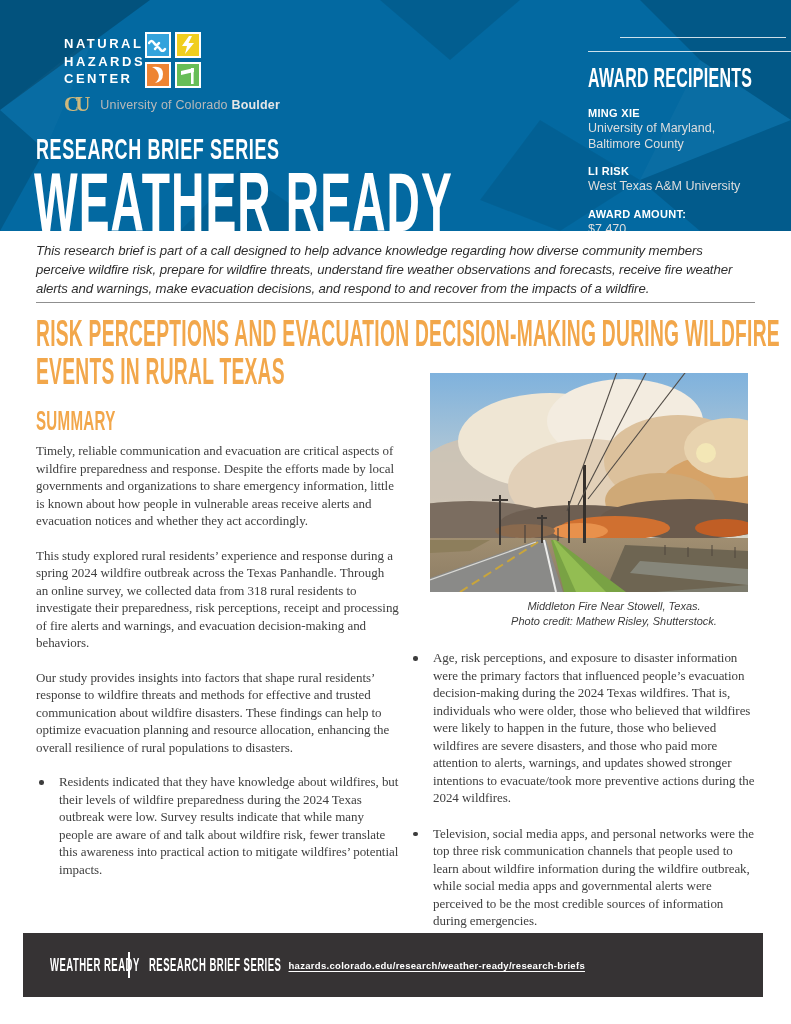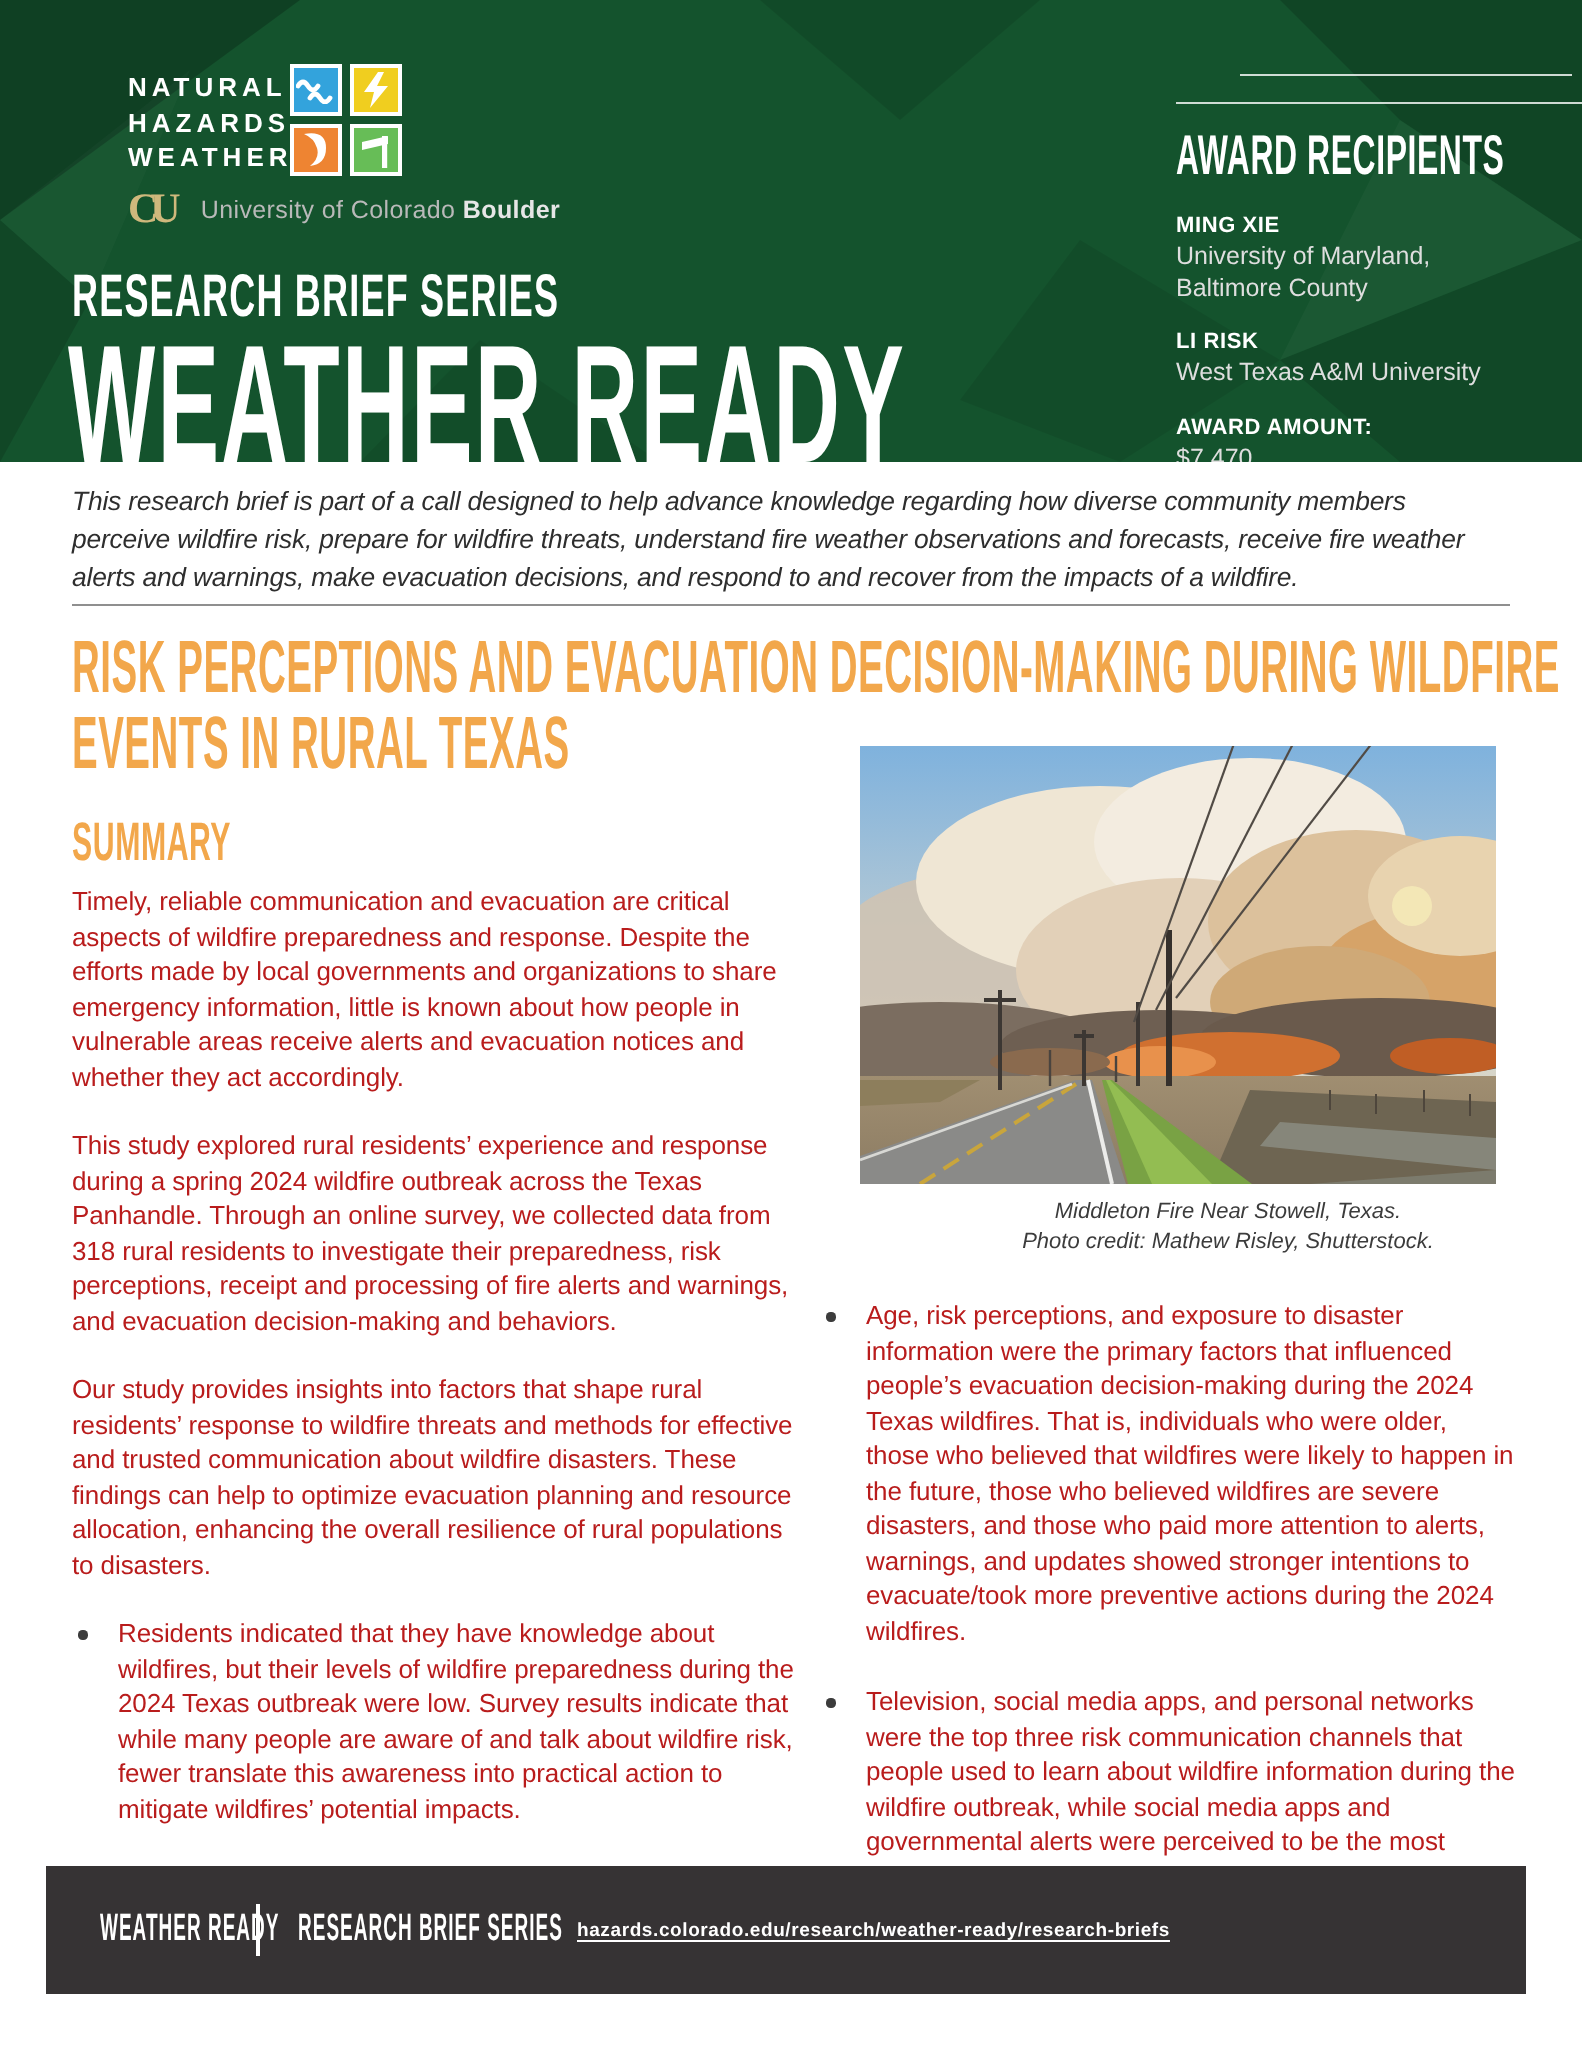--- a/index.html
+++ b/index.html
@@ -1,21 +1,21 @@
 <!DOCTYPE html>
 <html><head>
 <meta charset="utf-8">
 <style>
   * { margin:0; padding:0; box-sizing:border-box; }
   html,body { background:#ffffff; }
   body { font-family:"Liberation Sans","DejaVu Sans",sans-serif; }
   .page { position:relative; width:791px; height:1024px; background:#fff; overflow:hidden; }
 
   
-  .masthead { position:absolute; left:0; top:0; width:791px; height:231px; background:#14532d; overflow:hidden; }
+  .masthead { position:absolute; left:0; top:0; width:791px; height:231px; background:#0369a1; overflow:hidden; }
   .facets { position:absolute; left:0; top:0; }
   .deco-line { position:absolute; height:1px; background:rgba(255,255,255,0.8); }
   .deco-line.l1 { left:620px; top:37px; width:166px; }
   .deco-line.l2 { left:588px; top:51px; width:203px; }
 
   .logo-block { position:absolute; left:64px; top:32px; }
   .logo-text { position:absolute; left:0; top:3px; width:76px; color:#fff; font-weight:bold;
                font-size:13px; line-height:17.5px; letter-spacing:2.5px; white-space:nowrap; }
   .tiles { position:absolute; left:81px; top:0; width:58px; height:58px;
            display:grid; grid-template-columns:26px 26px; grid-template-rows:26px 26px; gap:4px; }
@@ -52,21 +52,21 @@
   .article-title .cond { font-size:37px; transform:scaleX(0.52); letter-spacing:0.5px; display:block; }
 
   
   .col-left { position:absolute; left:36px; top:406px; width:363px; }
   .col-right { position:absolute; left:410px; top:373px; width:348px; }
 
   .sec-heading { color:#f2a74b; height:30px; margin-bottom:6px; }
   .sec-heading .cond { font-size:27px; transform:scaleX(0.56); letter-spacing:0.5px; }
   .kf-heading { margin-top:16px; }
 
-  .body-text, .bullet-list li { font-size:13px; line-height:17.5px; color:#b91c1c; letter-spacing:-0.05px; }
+  .body-text, .bullet-list li { font-size:13px; line-height:17.5px; color:#404040; letter-spacing:-0.05px;font-family:Liberation Serif, serif; }
   .body-text { margin-bottom:17px; }
 
   .bullet-list { list-style:none; }
   .bullet-list li { position:relative; padding-left:23px; margin-bottom:18px; }
   .bullet-list li::before { content:""; position:absolute; left:3px; top:7px; width:4.5px; height:4.5px;
                             border-radius:50%; background:#3c3c3c; }
 
   
   .figure { margin-left:20px; width:368px; }
   .photo { display:block; width:318px; height:219px; }
@@ -102,21 +102,21 @@
       <polygon points="240,170 330,231 180,231" fill="#000000" opacity="0.07"></polygon>
     </svg>
 
     <div class="deco-line l1"></div>
     <div class="deco-line l2"></div>
 
     <div class="logo-block">
       <div class="logo-text">
         <div>NATURAL</div>
         <div>HAZARDS</div>
-        <div>WEATHER</div>
+        <div>CENTER</div>
       </div>
       <div class="tiles">
         <div class="tile blue">
           <svg width="20" height="14" viewBox="0 0 20 14">
               <path d="M1 5 Q3.5 1 6 5 Q8.5 9 11 5" fill="none" stroke="#fff" stroke-width="2.4" stroke-linecap="round"></path>
               <path d="M7 11 Q9.5 7 12 11 Q14.5 15 17 11" fill="none" stroke="#fff" stroke-width="2.4" stroke-linecap="round"></path>
             </svg>
         </div>
         <div class="tile yellow">
           <svg width="14" height="18" viewBox="0 0 14 18">

